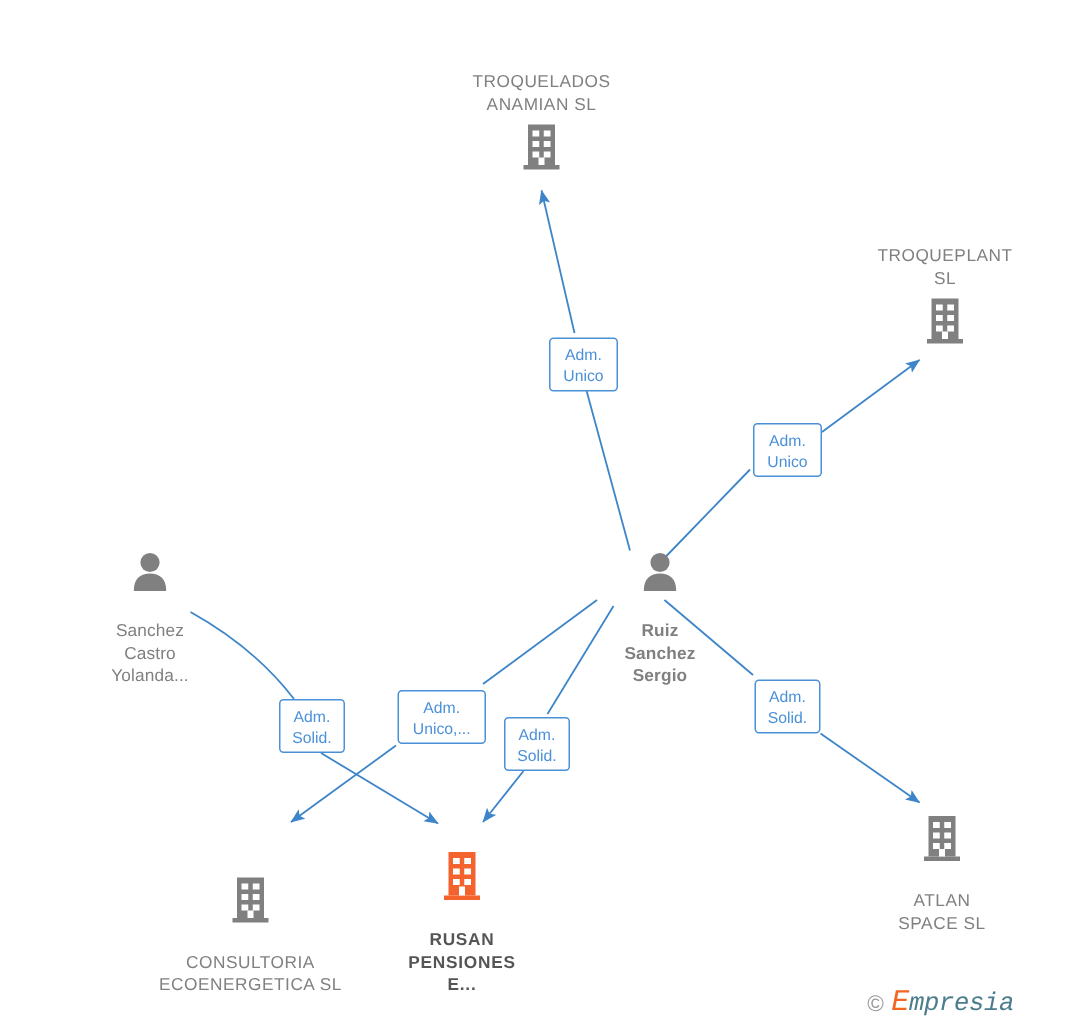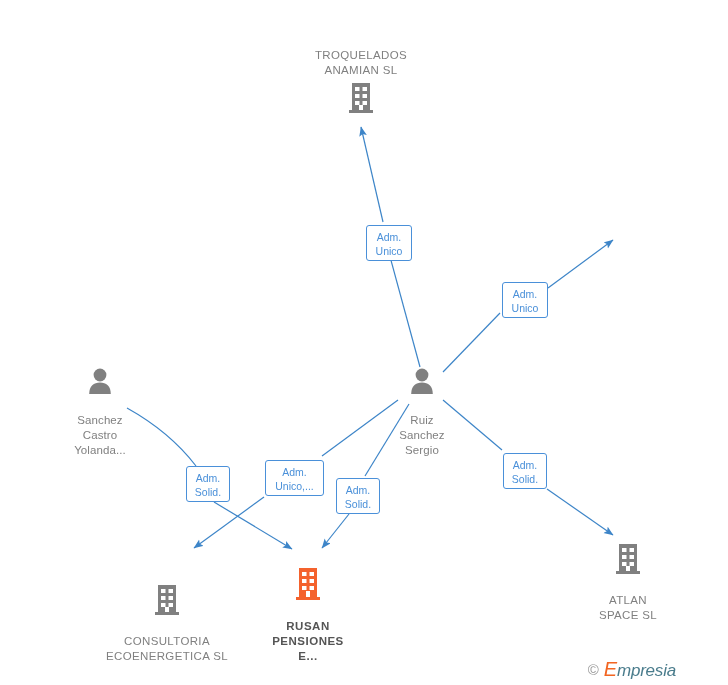--- a/index.html
+++ b/index.html
@@ -88,21 +88,21 @@
     display: flex;
     align-items: center;
     gap: 5px;
   }
   .watermark .copy {
     font-size: 15px;
     color: #999999;
     line-height: 1;
   }
   .watermark .brand {
-    font-family: Liberation Sans, sans-serif;
+    font-family: Liberation Mono, monospace;
     font-style: italic;
     font-size: 17px;
     line-height: 1;
     color: #4a7c8c;
     letter-spacing: -0.2px;
     text-align: center;
   }
   .watermark .brand .cap {
     color: #f26522;
     font-size: 20px;
@@ -150,34 +150,51 @@
         <rect x="16.5" y="5" width="4.5" height="4" fill="#ffffff"></rect>
         <rect x="9" y="12" width="4.5" height="4" fill="#ffffff"></rect>
         <rect x="16.5" y="12" width="4.5" height="4" fill="#ffffff"></rect>
         <rect x="9" y="19" width="4.5" height="4" fill="#ffffff"></rect>
         <rect x="16.5" y="19" width="4.5" height="4" fill="#ffffff"></rect>
         <rect x="13" y="23" width="4" height="5" fill="#ffffff"></rect>
       </svg>
     </span>
   </div>
 
+  <div class="node company" style="left:630px; top:164px;">
+    <span class="label label-above">TROQUEPLANT
+SL</span>
+    <span class="icon">
+      <svg width="30" height="32" viewBox="0 0 30 32" xmlns="http://www.w3.org/2000/svg">
+        <rect x="6" y="1" width="18" height="27" fill="#808080"></rect>
+        <rect x="3" y="28" width="24" height="3" fill="#808080"></rect>
+        <rect x="9" y="5" width="4.5" height="4" fill="#ffffff"></rect>
+        <rect x="16.5" y="5" width="4.5" height="4" fill="#ffffff"></rect>
+        <rect x="9" y="12" width="4.5" height="4" fill="#ffffff"></rect>
+        <rect x="16.5" y="12" width="4.5" height="4" fill="#ffffff"></rect>
+        <rect x="9" y="19" width="4.5" height="4" fill="#ffffff"></rect>
+        <rect x="16.5" y="19" width="4.5" height="4" fill="#ffffff"></rect>
+        <rect x="13" y="23" width="4" height="5" fill="#ffffff"></rect>
+      </svg>
+    </span>
+  </div>
 
   <div class="node person" style="left:100px; top:367px;">
     <span class="icon">
       <svg width="28" height="28" viewBox="0 0 28 28" xmlns="http://www.w3.org/2000/svg">
         <circle cx="14" cy="8" r="6.4" fill="#808080"></circle>
         <path d="M3.2,27 C3.2,18.6 7.8,15.4 14,15.4 C20.2,15.4 24.8,18.6 24.8,27 Z" fill="#808080"></path>
       </svg>
     </span>
     <span class="label label-below">Sanchez
 Castro
 Yolanda...</span>
   </div>
 
-  <div class="node person" style="left:422px; top:367px;">
+  <div class="node person" style="left:440px; top:367px;font-weight:bold;">
     <span class="icon">
       <svg width="28" height="28" viewBox="0 0 28 28" xmlns="http://www.w3.org/2000/svg">
         <circle cx="14" cy="8" r="6.4" fill="#808080"></circle>
         <path d="M3.2,27 C3.2,18.6 7.8,15.4 14,15.4 C20.2,15.4 24.8,18.6 24.8,27 Z" fill="#808080"></path>
       </svg>
     </span>
     <span class="label label-below">Ruiz
 Sanchez
 Sergio</span>
   </div>

